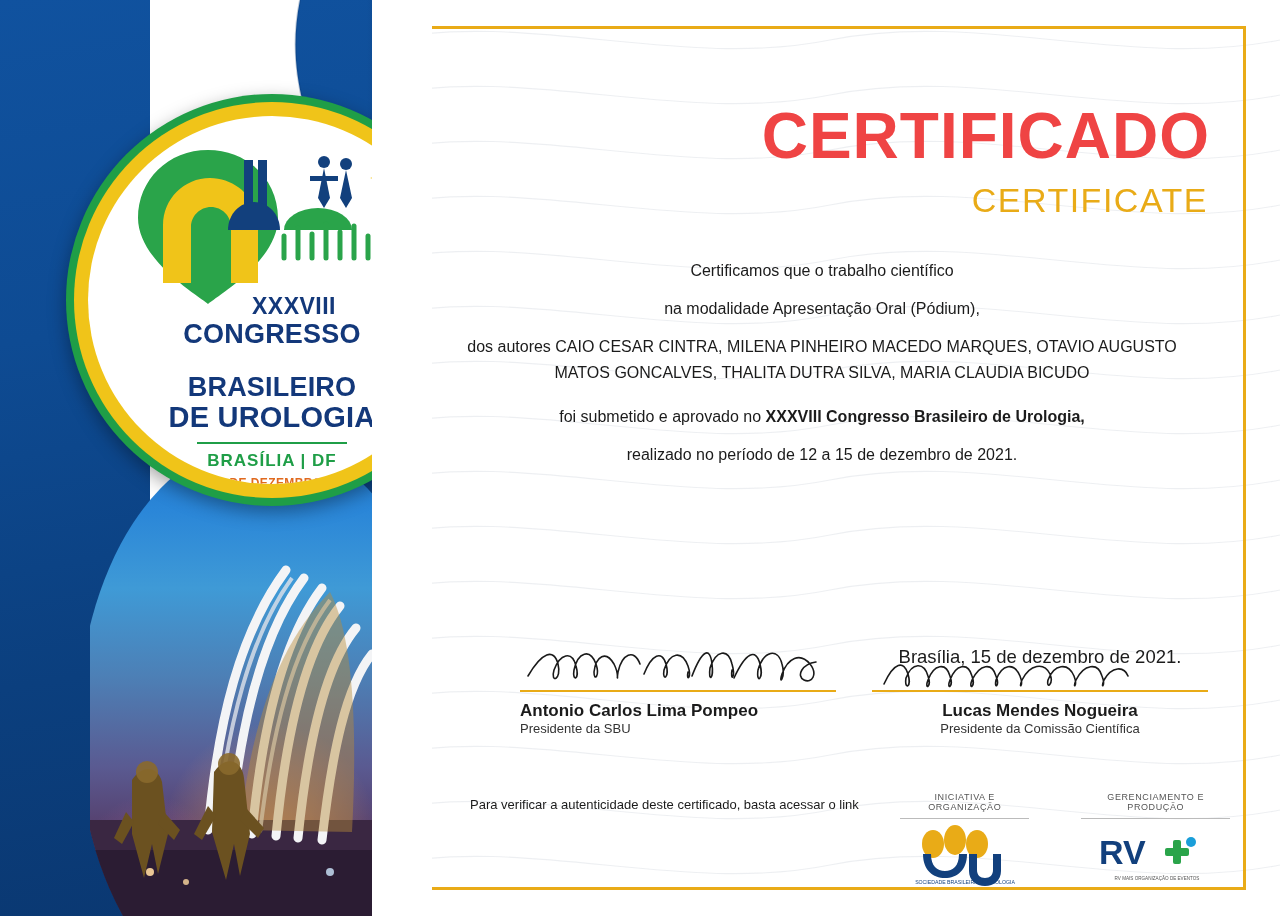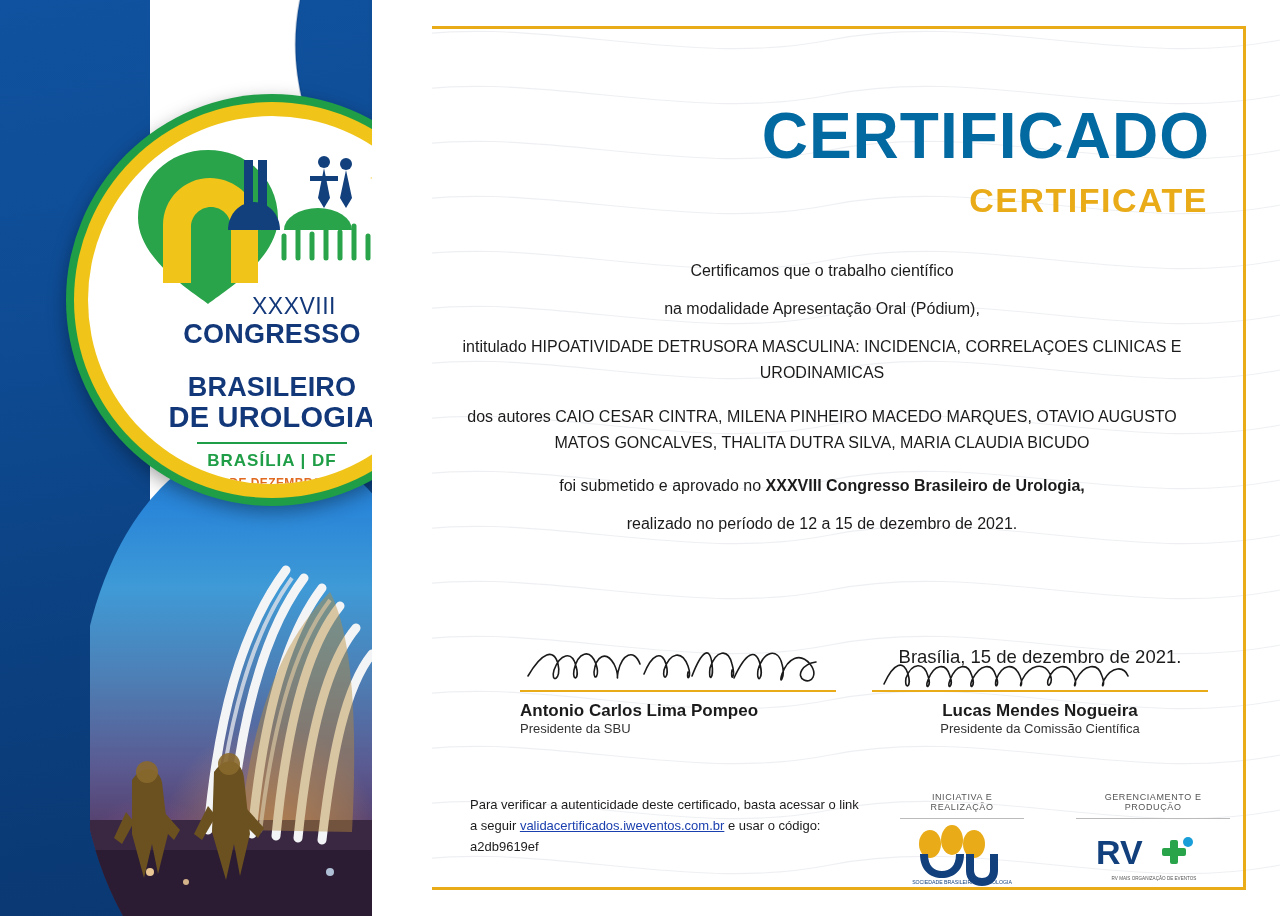--- a/index.html
+++ b/index.html
@@ -109,46 +109,46 @@
     border-radius: 50%;
     background: #ffffff;
     overflow: hidden;
   }
   .med-inner-text {
     position: absolute;
     left: 0; right: 0; top: 178px;
     text-align: center;
     color: #13387a;
   }
-  .med-l1 { font-size: 23px; font-weight: normal; letter-spacing: .5px; line-height: 1.12; padding-left: 44px; }
+  .med-l1 { font-size: 23px; font-weight: bold; letter-spacing: .5px; line-height: 1.12; padding-left: 44px; }
   .med-l2 { font-size: 27px; font-weight: bold; letter-spacing: .2px; line-height: 1.08; }
   .med-l3 { font-size: 27px; font-weight: bold; letter-spacing: .2px; line-height: 1.08; margin-top: 24px; }
   .med-l4 { font-size: 29px; font-weight: bold; letter-spacing: .2px; line-height: 1.08; }
   .med-rule {
     width: 150px; height: 2px; background: #1f9e47;
     margin: 9px auto 7px auto;
   }
   .med-city { font-size: 17px; font-weight: bold; color: #1f9e47; letter-spacing: 1px; }
   .med-date { font-size: 12px; font-weight: bold; color: #e06a1f; letter-spacing: .4px; margin-top: 5px;}
 
   
   .title-main {
     position: absolute;
     right: 70px; top: 104px;
     font-size: 64px;
     font-weight: bold;
-    color: #0369a1;
+    color: #ef4444;
     letter-spacing: 1px;
     line-height: 1;
   }
   .title-sub {
     position: absolute;
     right: 72px; top: 183px;
     font-size: 34px;
-    font-weight: bold;
+    font-weight: normal;
     color: #e9ab17;
     letter-spacing: 1.5px;
     line-height: 1;
   }
 
   
   .body-text {
     position: absolute;
     left: 452px; top: 258px;
     width: 740px;
@@ -345,21 +345,20 @@
 
   <div class="gold-frame"></div>
   <div class="frame-mask"></div>
 
   <div class="title-main">CERTIFICADO</div>
   <div class="title-sub">CERTIFICATE</div>
 
   <div class="body-text">
     <p>Certificamos que o trabalho científico</p>
     <p>na modalidade Apresentação Oral (Pódium),</p>
-    <p class="p-gap">intitulado HIPOATIVIDADE DETRUSORA MASCULINA: INCIDENCIA, CORRELAÇOES CLINICAS E URODINAMICAS</p>
     <p class="p-gap">dos autores CAIO CESAR CINTRA, MILENA PINHEIRO MACEDO MARQUES, OTAVIO  AUGUSTO MATOS GONCALVES, THALITA DUTRA SILVA, MARIA CLAUDIA  BICUDO</p>
     <p>
       <span>foi submetido e aprovado no </span><span class="strong">XXXVIII Congresso Brasileiro de Urologia,</span>
     </p>
     <p>realizado no período de 12 a 15 de dezembro de 2021.</p>
   </div>
 
   <div class="place-date">Brasília, 15 de dezembro de 2021.</div>
 
   <div class="sig-block sig-left">
@@ -386,28 +385,25 @@
         </g>
       </svg>
     </div>
     <div class="sig-line"></div>
     <div class="sig-name">Lucas Mendes Nogueira</div>
     <div class="sig-role">Presidente da Comissão Científica</div>
   </div>
 
   <div class="verify">
     <div>Para verificar a autenticidade deste certificado, basta acessar o link</div>
-    <div>
-      <span>a seguir </span><a href="#">validacertificados.iweventos.com.br</a><span> e usar o código: a2db9619ef</span>
-    </div>
   </div>
 
   <div class="footer-logos">
     <div class="logo-col">
-      <div class="logo-cap">INICIATIVA E REALIZAÇÃO</div>
+      <div class="logo-cap">INICIATIVA E ORGANIZAÇÃO</div>
       <div class="logo-rule"></div>
       <svg class="sbu-mark" viewBox="0 0 124 62">
         <g fill="#e9ab17">
           <ellipse cx="30" cy="20" rx="11" ry="14"></ellipse>
           <ellipse cx="52" cy="16" rx="11" ry="15"></ellipse>
           <ellipse cx="74" cy="20" rx="11" ry="14"></ellipse>
         </g>
         <g fill="#12407d">
           <path d="M20,30 c0,16 10,24 22,24 c12,0 22,-8 22,-24 l-8,0 c0,12 -6,17 -14,17 c-8,0 -14,-5 -14,-17 z"></path>
           <path d="M66,30 l8,0 0,16 c0,5 3,8 8,8 c5,0 8,-3 8,-8 l0,-16 8,0 0,17 c0,9 -7,15 -16,15 c-9,0 -16,-6 -16,-15 z"></path>

